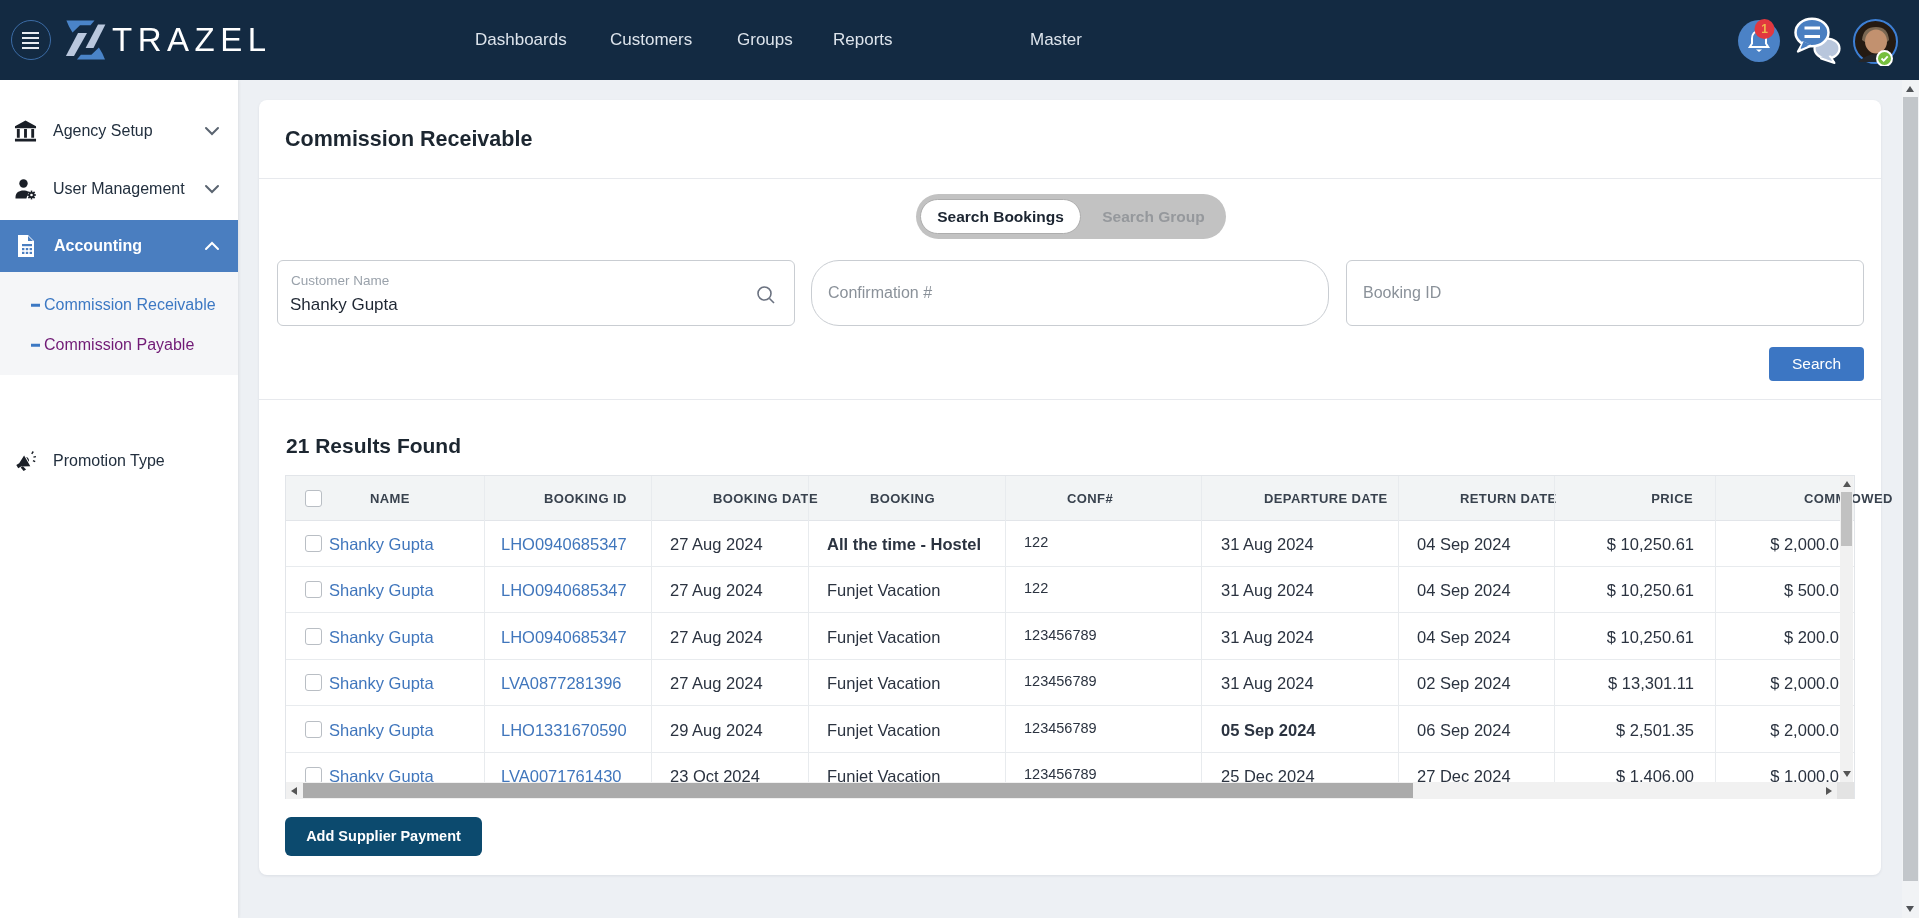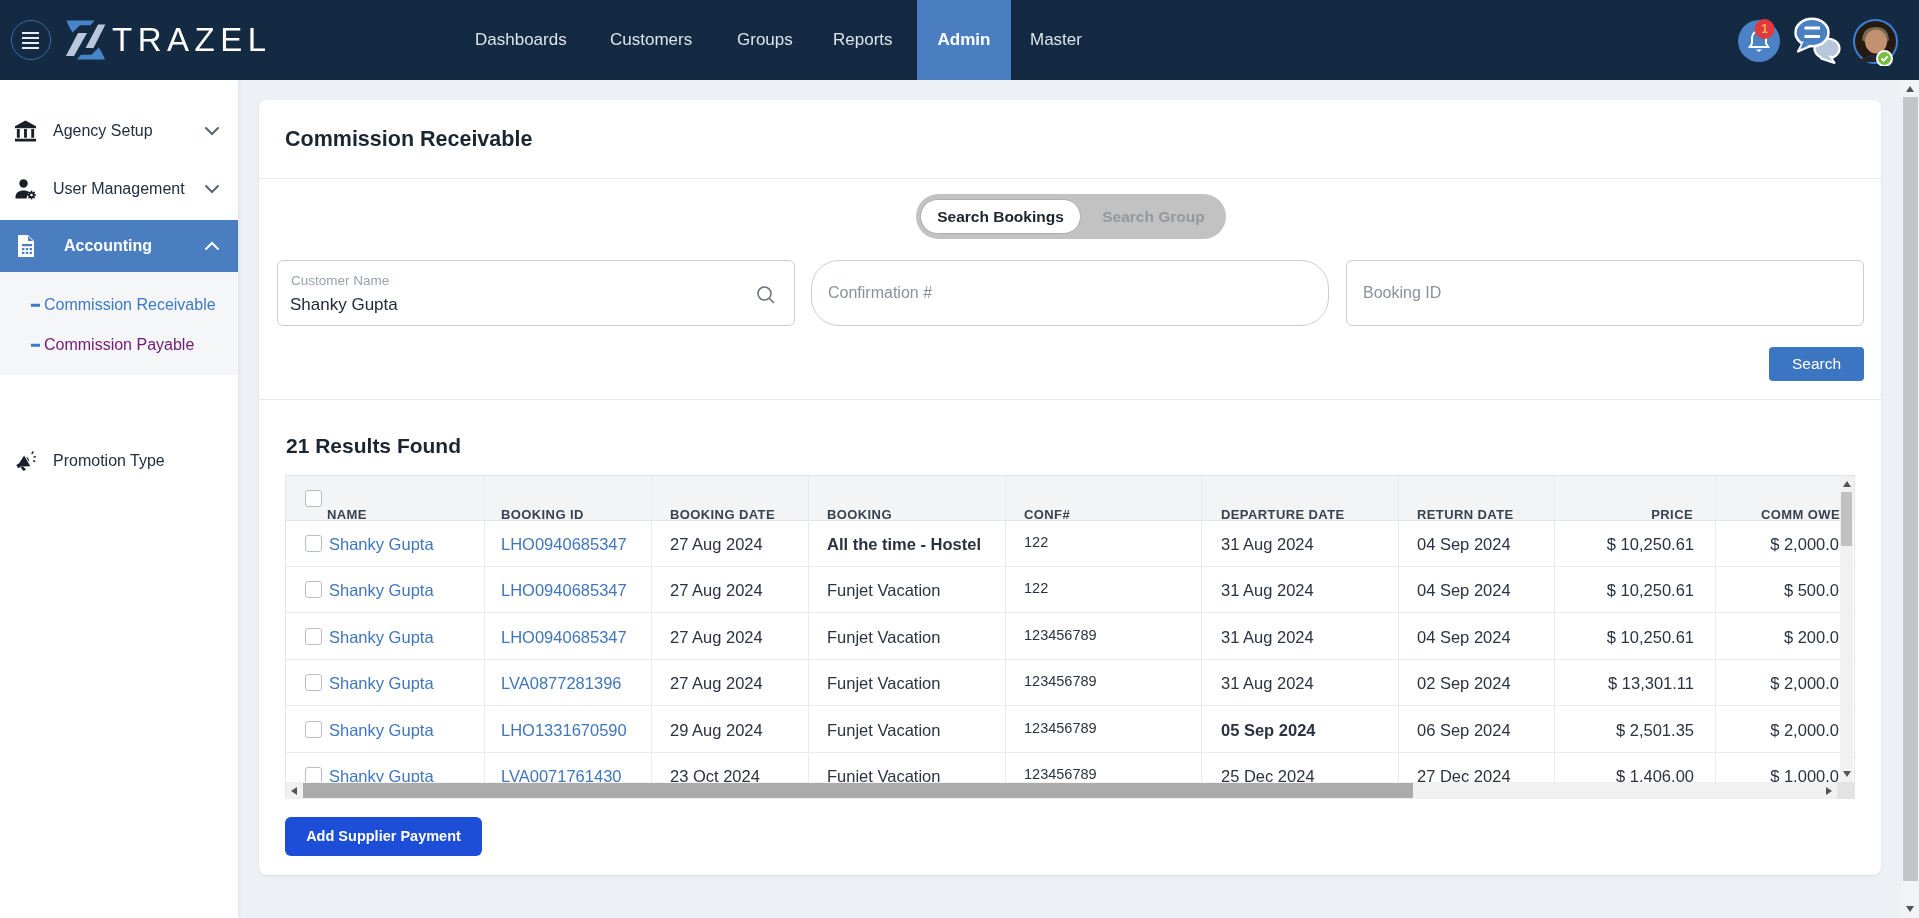--- a/index.html
+++ b/index.html
@@ -14,58 +14,58 @@
 .navitem { position:absolute; top:0; height:80px; line-height:80px; color:#dde4ec; font-size:17px; }
 #nav-admin { position:absolute; left:917px; top:0; width:94px; height:80px; background:#4a7ec0; color:#fff; font-weight:700; font-size:17px; text-align:center; line-height:80px; }
 
 
 #sidebar { position:absolute; left:0; top:80px; width:238px; height:838px; background:#ffffff; z-index:20; box-shadow:1px 0 3px rgba(0,0,0,0.07); }
 .side-item { position:absolute; left:0; width:238px; height:40px; }
 .side-item .txt { position:absolute; left:53px; top:50%; transform:translateY(-50%); font-size:16px; color:#222f3e; font-weight:500; }
 .side-item svg.icon { position:absolute; left:14px; top:50%; transform:translateY(-50%); }
 .chev { position:absolute; right:18px; top:50%; transform:translateY(-50%); }
 #acct { position:absolute; left:0; top:140px; width:238px; height:52px; background:#4a7ec0; }
-#acct .txt { position:absolute; left:64px; top:50%; transform:translateY(-50%); font-size:16px; color:#fff; font-weight:700; }
+#acct .txt { position:absolute; left:54px; top:50%; transform:translateY(-50%); font-size:16px; color:#fff; font-weight:700; }
 #submenu { position:absolute; left:0; top:192px; width:238px; height:103px; background:#f5f6f8; }
 .subitem { position:absolute; left:0; width:238px; height:24px; font-size:16px; }
 .subitem .dash { position:absolute; left:31px; top:50%; transform:translateY(-50%); width:9px; height:2.5px; background:#3c78c3; }
 .subitem .stxt { position:absolute; left:44px; top:50%; transform:translateY(-50%); }
 
 
 #card { position:absolute; left:259px; top:100px; width:1622px; height:775px; background:#fff; border-radius:8px; box-shadow:0 1px 3px rgba(16,30,54,0.08); z-index:10; }
 #card h1 { position:absolute; left:26px; top:39px; font-size:21.5px; color:#1c2630; transform:translateY(-50%); }
 .hr { position:absolute; left:0; width:1622px; height:1px; background:#e7e9ed; }
 #pill { position:absolute; left:657px; top:94px; width:310px; height:45px; background:#c2c2c2; border-radius:22.5px; }
 #pill .white { position:absolute; left:4px; top:5px; width:161px; height:35px; background:#fff; border:1px solid #adadad; border-radius:17.5px; line-height:33px; text-align:center; font-size:15.5px; font-weight:700; color:#1b2430; }
 #pill .grey { position:absolute; left:165px; top:0; width:145px; height:45px; line-height:45px; text-align:center; font-size:15.5px; font-weight:700; color:#95989c; }
 .input { position:absolute; top:160px; height:66px; background:#fff; border:1px solid #c9cdd2; border-radius:6px; }
 .ph { position:absolute; left:16px; top:50%; transform:translateY(-50%); font-size:16px; color:#8a9199; }
 #btn-search { position:absolute; left:1510px; top:247px; width:95px; height:34px; background:#3c76c3; border-radius:4px; color:#fff; font-size:15.5px; text-align:center; line-height:34px; }
 #results { position:absolute; left:27px; top:334px; font-size:21px; font-weight:700; color:#1c2630; }
 
 
 #table { position:absolute; left:285px; top:475px; width:1570px; height:324px; border:1px solid #e2e5e9; background:#fff; z-index:11; }
 #thead { position:absolute; left:0; top:0; width:1568px; height:45px; background:#f2f4f5; border-bottom:1px solid #e2e5e9; }
-.th { position:absolute; top:16px; height:45px; line-height:45px; font-size:13px; font-weight:700; color:#39424e; letter-spacing:0.4px; white-space:nowrap; }
+.th { position:absolute; top:0; height:45px; line-height:45px; font-size:13px; font-weight:700; color:#39424e; letter-spacing:0.4px; white-space:nowrap;margin-left:43px; }
 #tbody { position:absolute; left:0; top:45px; width:1568px; height:261px; overflow:hidden; }
 .row { position:absolute; left:0; width:1568px; height:46px; border-bottom:1px solid #e8ebee; background:#fff; }
 .cell { position:absolute; top:0; height:46px; line-height:46px; font-size:16.5px; color:#2b3340; white-space:nowrap; }
 .blue { color:#4076bc; }
 .colline { position:absolute; top:0; width:1px; height:306px; background:#e8ebee; }
 .cb { position:absolute; width:17px; height:17px; border:1.5px solid #b9bec4; border-radius:3px; background:#fff; }
 
 
 #vsb { position:absolute; left:1554px; top:0; width:13px; height:306px; background:#f1f1f1; }
 #vsb .thumb { position:absolute; left:1px; top:16px; width:11px; height:54px; background:#c1c1c1; }
 #hsb { position:absolute; left:0; top:306px; width:1568px; height:17px; background:#f1f1f1; }
 #hsb .thumb { position:absolute; left:17px; top:1px; width:1110px; height:15px; background:#ababab; }
 #hsb .corner { position:absolute; right:0; top:0; width:17px; height:17px; background:#e3e3e3; }
 .arr { position:absolute; width:0; height:0; }
 
-#btn-add { position:absolute; left:26px; top:717px; width:197px; height:39px; background:#1d4ed8; border-radius:6px; color:#fff; font-size:14.5px; font-weight:700; text-align:center; line-height:39px; }
+#btn-add { position:absolute; left:26px; top:717px; width:197px; height:39px; background:#0c4a6e; border-radius:6px; color:#fff; font-size:14.5px; font-weight:700; text-align:center; line-height:39px; }
 
 
 #pagesb { position:absolute; left:1902px; top:80px; width:17px; height:838px; background:#f1f3f5; z-index:40; }
 #pagesb .thumb { position:absolute; left:1px; top:17px; width:15px; height:784px; background:#c2c6ca; }
 </style>
 </head>
 <body>
 
 <div id="topbar">
   <div id="burger">
@@ -78,21 +78,20 @@
     <polygon points="6.4,6.5 34.5,6.5 30.5,11.3 20,11.3 12.5,18.5 9,12.5" fill="#4a84c8"></polygon>
     <polygon points="45,45.5 16.9,45.5 20.9,40.7 31.4,40.7 38.9,33.5 42.4,39.5" fill="#4a84c8"></polygon>
     <polygon points="38,10.5 45.4,10.5 33.5,34 25.6,34" fill="#b9c7dd"></polygon>
     <polygon points="18,19 27,19 14,42 5.9,42" fill="#b9c7dd"></polygon>
   </svg>
   <div id="logoword">TRAZEL</div>
   <div class="navitem" style="left:475px;">Dashboards</div>
   <div class="navitem" style="left:610px;">Customers</div>
   <div class="navitem" style="left:737px;">Groups</div>
   <div class="navitem" style="left:833px;">Reports</div>
-  <div id="nav-admin">Admin</div>
   <div class="navitem" style="left:1030px;">Master</div>
 
   <svg style="position:absolute;left:1738px;top:19px;" width="44" height="44" viewBox="0 0 44 44">
     <circle cx="21" cy="22" r="21" fill="#4b82c6"></circle>
     <path d="M21 12 c-4.5 0 -7 3.4 -7 7.5 v5 l-2.2 3.4 h18.4 L28 24.5 v-5 c0-4.1-2.5-7.5-7-7.5z" fill="none" stroke="#fff" stroke-width="2"></path>
     <path d="M18 30.5 l3 2.6 3-2.6z" fill="#fff"></path>
     <circle cx="26.5" cy="10" r="10" fill="#e2383f"></circle>
     <text x="26.5" y="14" font-size="12" font-weight="700" fill="#f0b94c" text-anchor="middle" font-family="Liberation Sans, sans-serif">1</text>
   </svg>
 

